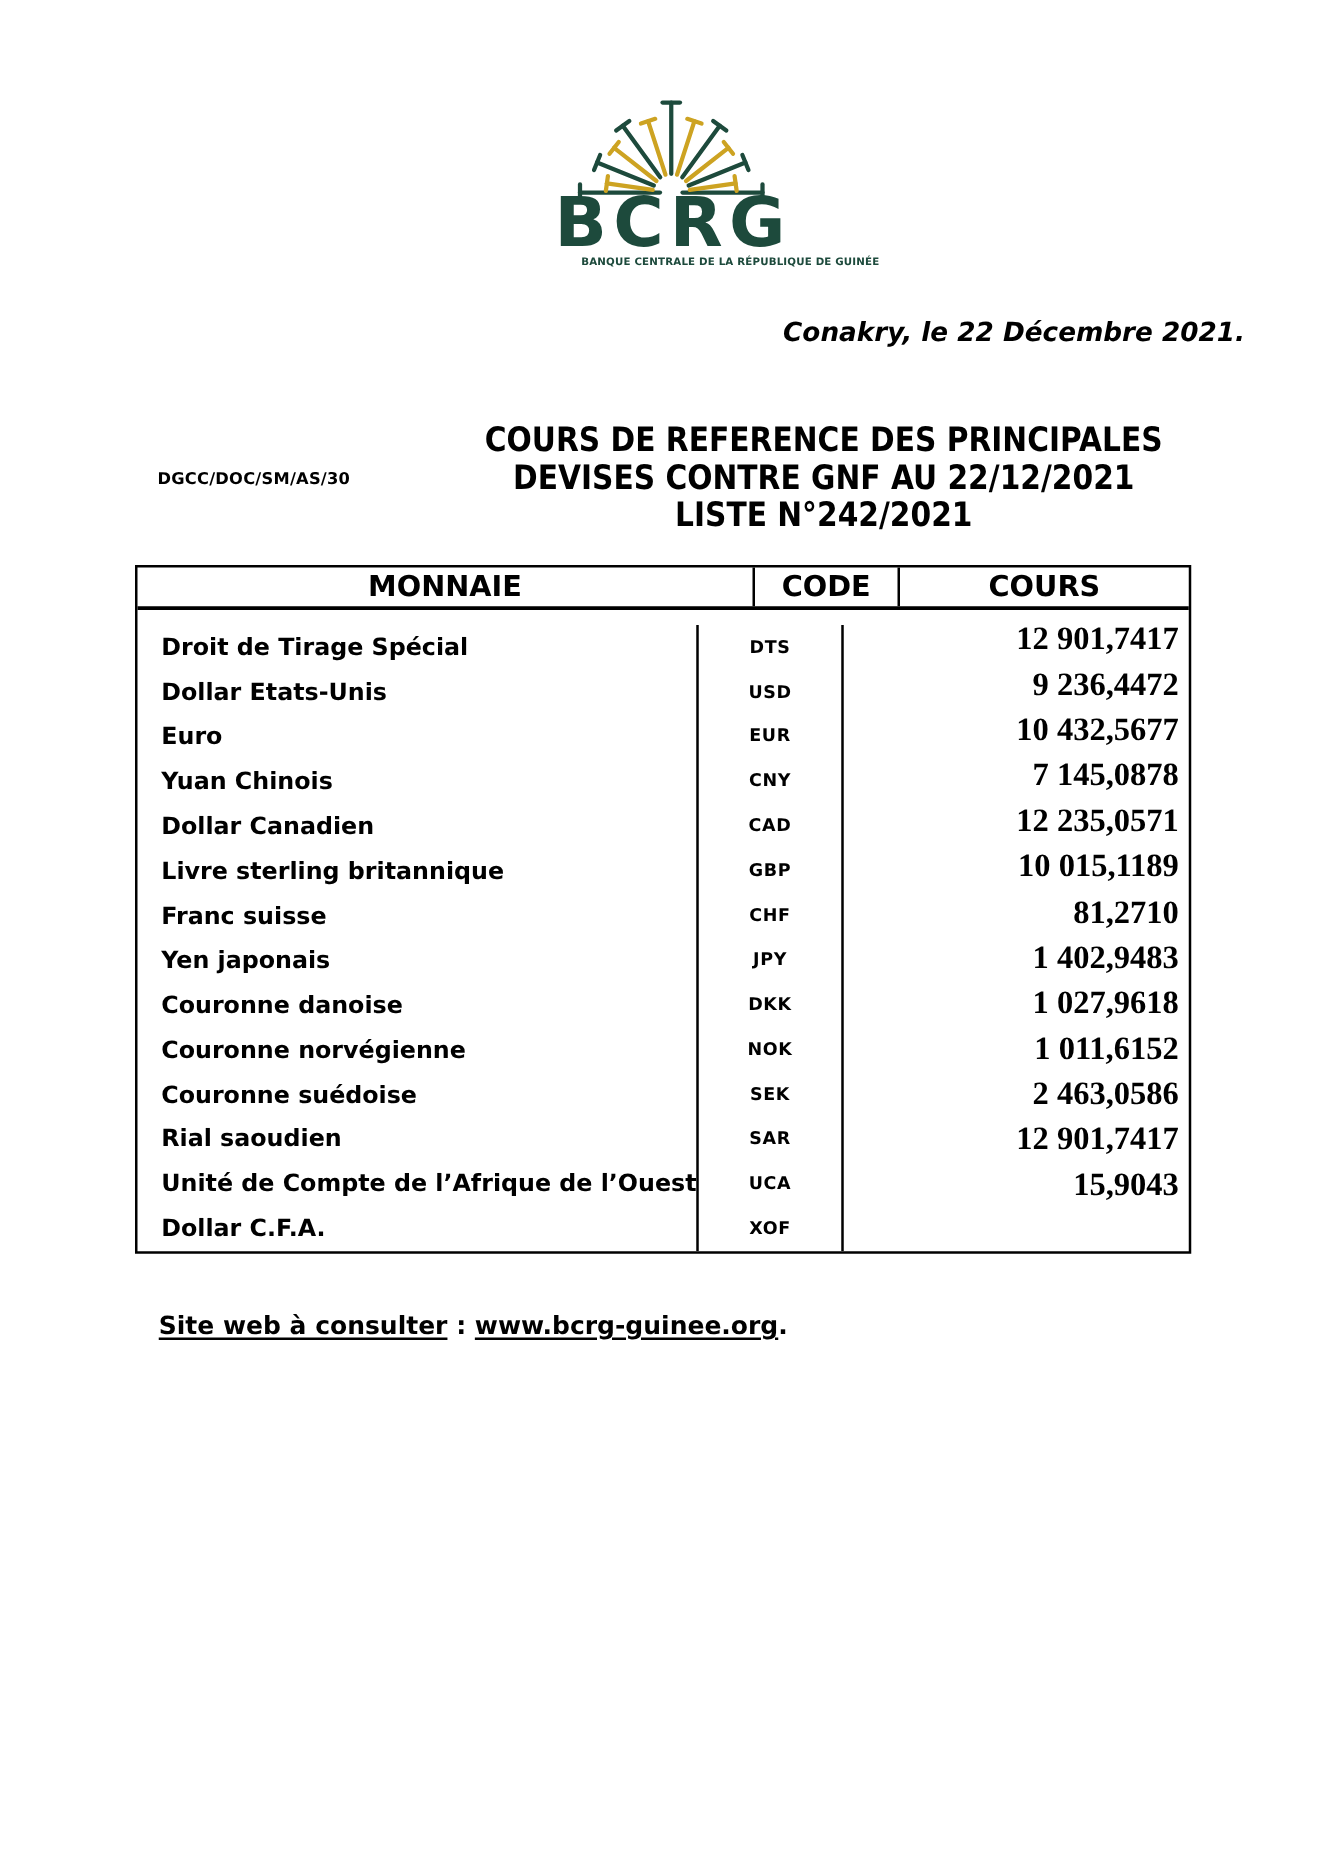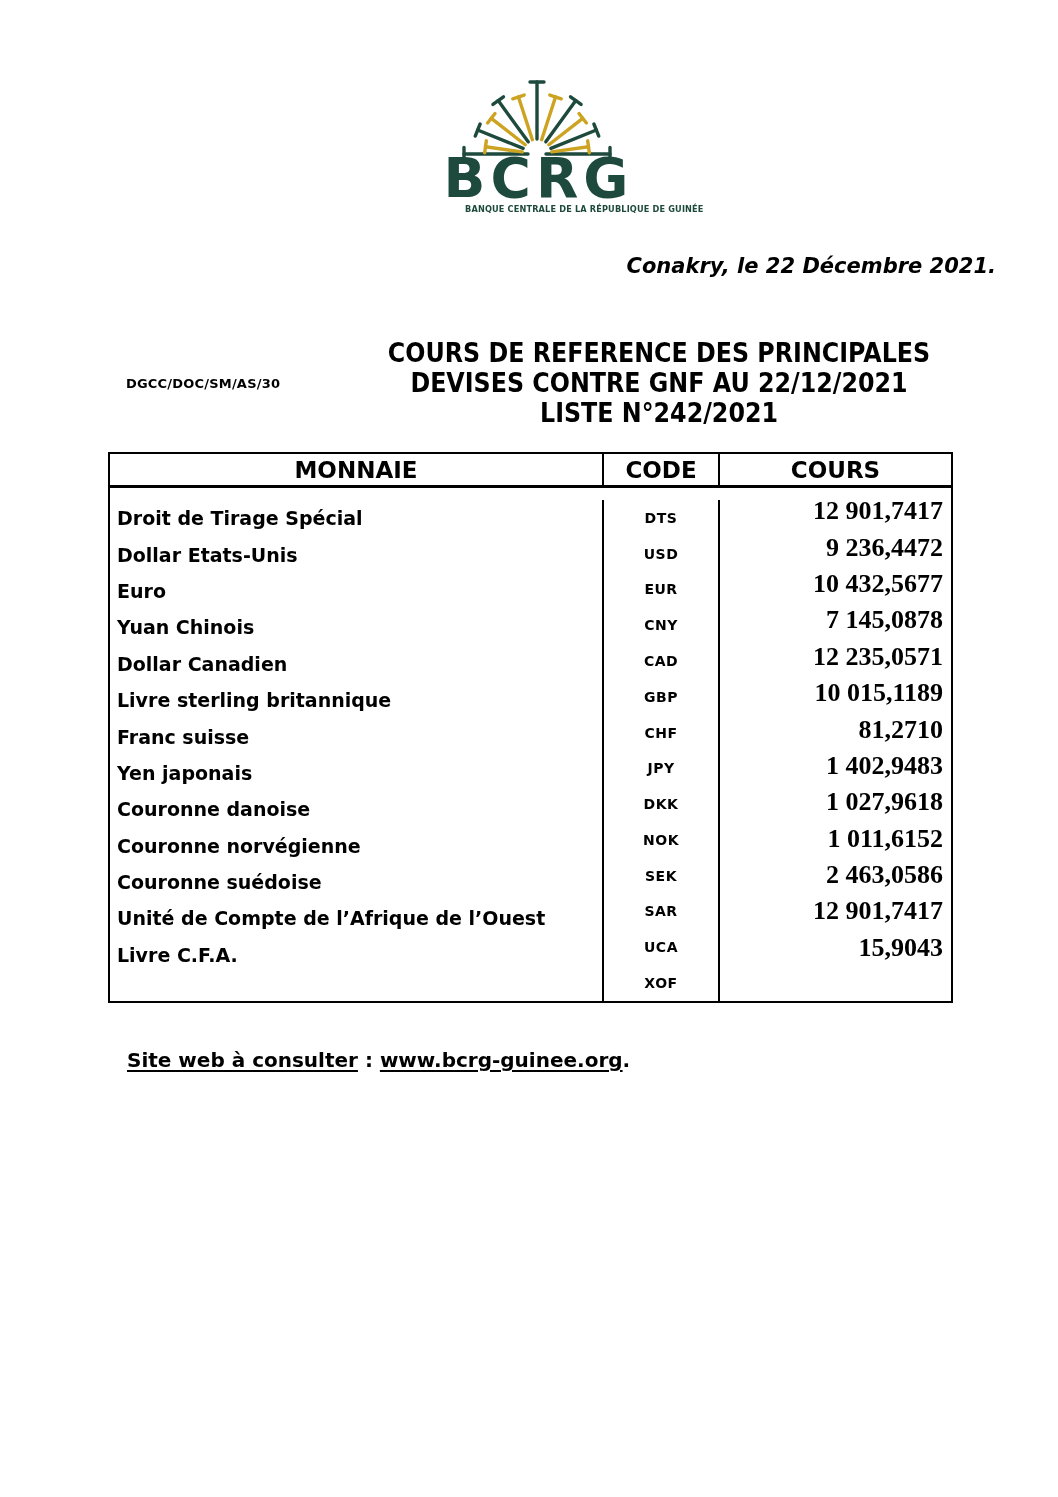--- a/index.html
+++ b/index.html
@@ -49,21 +49,21 @@
   .thead { display:flex; height:34px; border-bottom:3px solid #000; }
   .th {
     font-size:23px; font-weight:bold; display:flex; align-items:center; justify-content:center;
   }
   .th-monnaie { width:494px; border-right:2px solid #000; }
   .th-code    { width:116px; border-right:2px solid #000; }
   .th-cours   { flex:1; }
 
   .tbody { display:flex; height:513px; padding-top:12px; overflow:hidden; }
   .col { display:flex; flex-direction:column; }
-  .col-monnaie { width:494px; border-right:2px solid #000; padding-left:7px; }
+  .col-monnaie { width:449px; border-right:2px solid #000; padding-left:19px; }
   .col-code    { width:116px; border-right:2px solid #000; }
   .col-cours   { flex:1; padding-right:8px; position:relative; top:-7px; }
   .cell { height:36.4px; display:flex; align-items:center; white-space:nowrap; }
   .col-monnaie .cell { justify-content:flex-start; font-size:19px; font-weight:bold; }
   .col-code    .cell { justify-content:center;     font-size:14px; font-weight:bold; letter-spacing:.5px; }
   .col-cours   .cell {
     justify-content:flex-end; font-family:"Liberation Serif","DejaVu Serif",serif;
     font-size:26px; font-weight:bold;
   }
 
@@ -161,22 +161,23 @@
         <div class="cell">Dollar Etats-Unis</div>
         <div class="cell">Euro</div>
         <div class="cell">Yuan Chinois</div>
         <div class="cell">Dollar Canadien</div>
         <div class="cell">Livre sterling britannique</div>
         <div class="cell">Franc suisse</div>
         <div class="cell">Yen japonais</div>
         <div class="cell">Couronne danoise</div>
         <div class="cell">Couronne norvégienne</div>
         <div class="cell">Couronne suédoise</div>
+        <div class="cell">Rial saoudien</div>
         <div class="cell">Unité de Compte de l’Afrique de l’Ouest</div>
-        <div class="cell">Livre C.F.A.</div>
+        <div class="cell">Dollar C.F.A.</div>
       </div>
       <div class="col col-code">
         <div class="cell">DTS</div>
         <div class="cell">USD</div>
         <div class="cell">EUR</div>
         <div class="cell">CNY</div>
         <div class="cell">CAD</div>
         <div class="cell">GBP</div>
         <div class="cell">CHF</div>
         <div class="cell">JPY</div>

